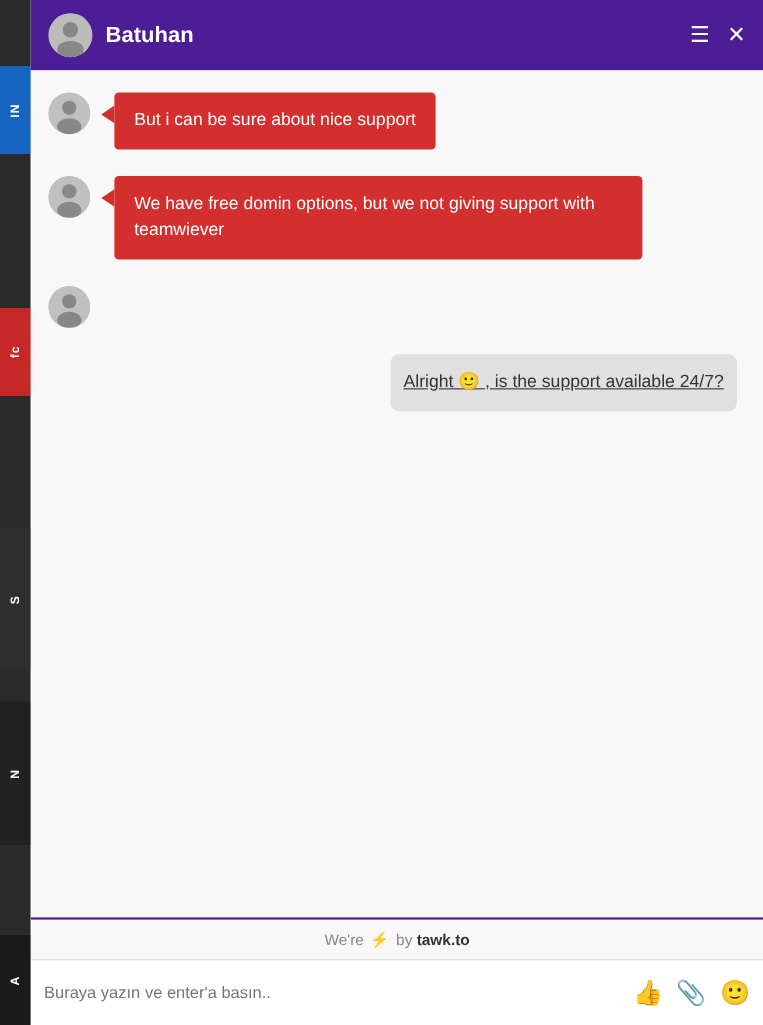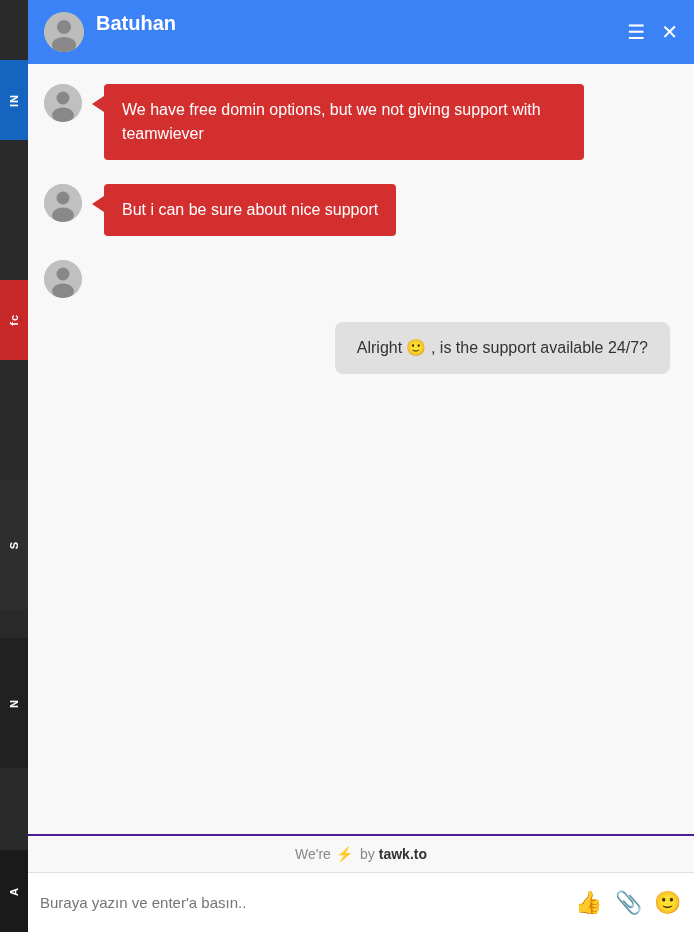--- a/index.html
+++ b/index.html
@@ -48,23 +48,24 @@
       top: 0;
       right: 0;
       bottom: 0;
       display: flex;
       flex-direction: column;
       background: #ffffff;
     }
 
     
     .chat-header {
-      background: #3b82f6;
+      background: #4c1d95;
       padding: 12px 16px;
       display: flex;
+      align-items: center;
       min-height: 55px;
       flex-shrink: 0;
     }
 
     .avatar-container {
       width: 40px;
       height: 40px;
       border-radius: 50%;
       background: #b0b0b0;
       overflow: hidden;
@@ -159,25 +160,26 @@
     
     .user-message {
       display: flex;
       justify-content: flex-end;
       padding-right: 8px;
     }
 
     .user-bubble {
       background: #e0e0e0;
       color: #333;
-      padding: 14px 22px;
+      padding: 14px 12px;
       border-radius: 8px;
       max-width: 480px;
       font-size: 16px;
       line-height: 1.5;
+      text-decoration: underline;
     }
 
     
     .chat-footer {
       flex-shrink: 0;
     }
 
     .powered-by {
       text-align: center;
       padding: 10px;
@@ -294,35 +296,35 @@
     <div class="agent-message">
       <div class="agent-avatar">
         <svg width="38" height="38" viewBox="0 0 38 38">
           <circle cx="19" cy="19" r="19" fill="#c0c0c0"></circle>
           <circle cx="19" cy="14" r="6.5" fill="#888"></circle>
           <ellipse cx="19" cy="31" rx="11" ry="7.5" fill="#888"></ellipse>
         </svg>
       </div>
       <div class="bubble-container">
         <div class="bubble-arrow"></div>
-        <div class="agent-bubble">We have free domin options, but we not giving support with teamwiever</div>
+        <div class="agent-bubble">But i can be sure about nice support</div>
       </div>
     </div>
 
     <div class="agent-message">
       <div class="agent-avatar">
         <svg width="38" height="38" viewBox="0 0 38 38">
           <circle cx="19" cy="19" r="19" fill="#c0c0c0"></circle>
           <circle cx="19" cy="14" r="6.5" fill="#888"></circle>
           <ellipse cx="19" cy="31" rx="11" ry="7.5" fill="#888"></ellipse>
         </svg>
       </div>
       <div class="bubble-container">
         <div class="bubble-arrow"></div>
-        <div class="agent-bubble">But i can be sure about nice support</div>
+        <div class="agent-bubble">We have free domin options, but we not giving support with teamwiever</div>
       </div>
     </div>
 
     <div class="agent-message">
       <div class="agent-avatar">
         <svg width="38" height="38" viewBox="0 0 38 38">
           <circle cx="19" cy="19" r="19" fill="#c0c0c0"></circle>
           <circle cx="19" cy="14" r="6.5" fill="#888"></circle>
           <ellipse cx="19" cy="31" rx="11" ry="7.5" fill="#888"></ellipse>
         </svg>

